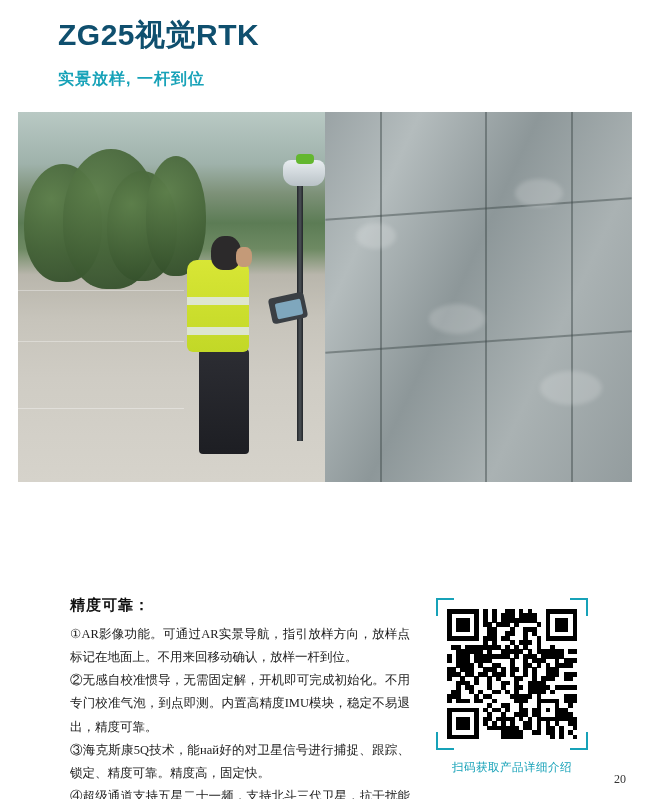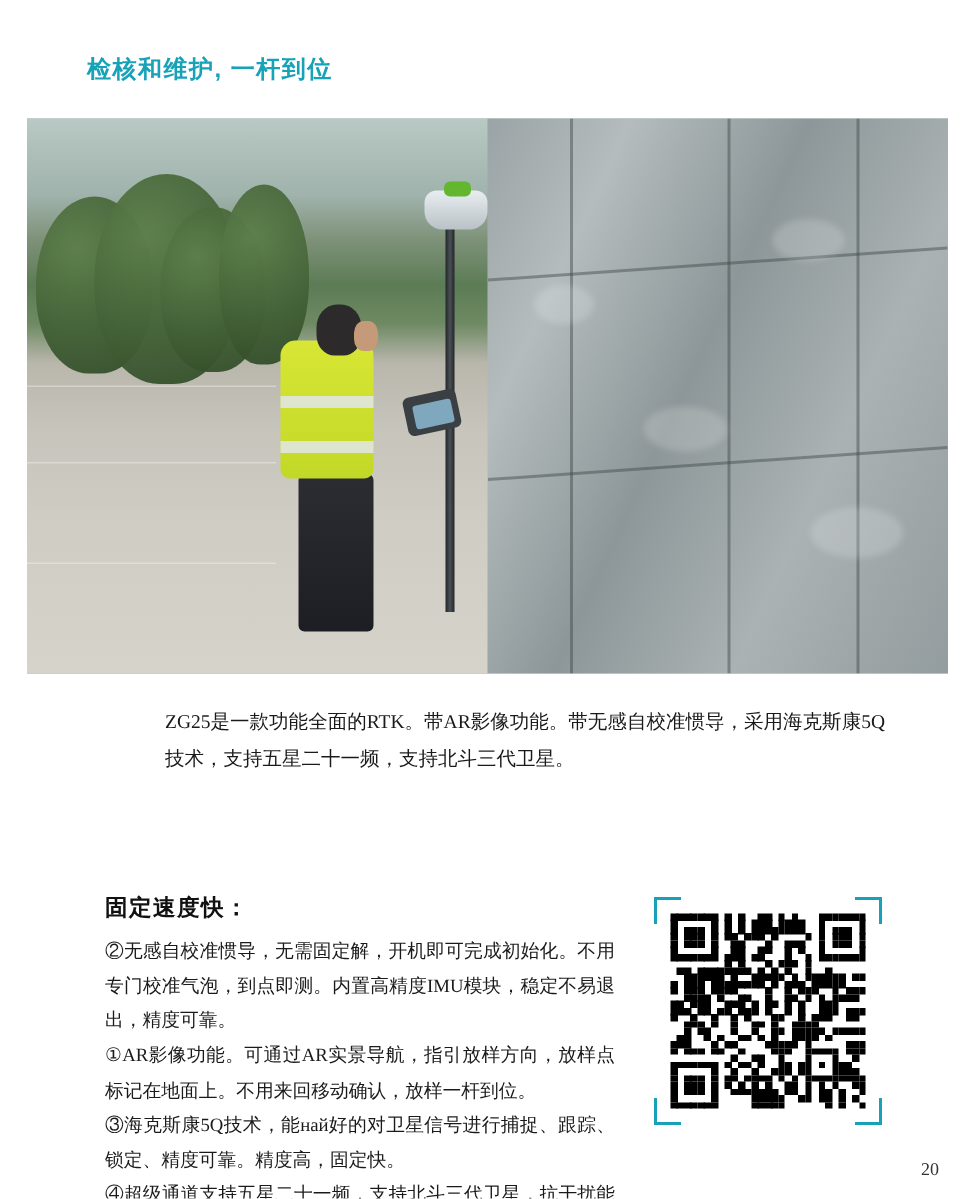--- a/index.html
+++ b/index.html
@@ -279,21 +279,22 @@
     font-size: 12px;
     color: #333333;
   }
 </style>
 </head>
 <body>
 
 <div class="page">
 
   <div class="header">
-    <div class="subtitle">检核和维护, 一杆到位</div>
+    <h1 class="title">ZG25视觉RTK</h1>
+    <div class="subtitle">实景放样, 一杆到位</div>
   </div>
 
   <div class="hero">
     <div class="hero-left">
       <div class="tree t1"></div>
       <div class="tree t2"></div>
       <div class="tree t3"></div>
       <div class="tree t4"></div>
       <div class="plaza-line" style="top:48%"></div>
       <div class="plaza-line" style="top:62%"></div>
@@ -317,26 +318,25 @@
     <div class="person-legs"></div>
     <div class="person-vest"></div>
     <div class="vest-stripe" style="top:50%"></div>
     <div class="vest-stripe" style="top:58%"></div>
     <div class="person-head"></div>
     <div class="person-face"></div>
     <div class="controller"></div>
     <div class="controller-screen"></div>
   </div>
 
-  <p class="caption">ZG25是一款功能全面的RTK。带AR影像功能。带无感自校准惯导，采用海克斯康5Q技术，支持五星二十一频，支持北斗三代卫星。</p>
 
   <div class="features">
-    <div class="features-heading">固定速度快：</div>
+    <div class="features-heading">精度可靠：</div>
+    <p class="feature-item">①AR影像功能。可通过AR实景导航，指引放样方向，放样点标记在地面上。不用来回移动确认，放样一杆到位。</p>
     <p class="feature-item">②无感自校准惯导，无需固定解，开机即可完成初始化。不用专门校准气泡，到点即测。内置高精度IMU模块，稳定不易退出，精度可靠。</p>
-    <p class="feature-item">①AR影像功能。可通过AR实景导航，指引放样方向，放样点标记在地面上。不用来回移动确认，放样一杆到位。</p>
     <p class="feature-item">③海克斯康5Q技术，能най好的对卫星信号进行捕捉、跟踪、锁定、精度可靠。精度高，固定快。</p>
     <p class="feature-item">④超级通道支持五星二十一频，支持北斗三代卫星，抗干扰能力强，固定速度快，精度高。</p>
   </div>
 
   <div class="qr-block">
     <div class="qr-frame">
       <div class="qr-corner qc-tl"></div>
       <div class="qr-corner qc-tr"></div>
       <div class="qr-corner qc-bl"></div>
       <div class="qr-corner qc-br"></div>
@@ -797,17 +797,18 @@
           <div class="qr-cell" style="left:53.79px;top:125.52px;width:4.78px;height:4.78px;"></div>
           <div class="qr-cell" style="left:58.28px;top:125.52px;width:4.78px;height:4.78px;"></div>
           <div class="qr-cell" style="left:62.76px;top:125.52px;width:4.78px;height:4.78px;"></div>
           <div class="qr-cell" style="left:67.24px;top:125.52px;width:4.78px;height:4.78px;"></div>
           <div class="qr-cell" style="left:71.72px;top:125.52px;width:4.78px;height:4.78px;"></div>
           <div class="qr-cell" style="left:103.10px;top:125.52px;width:4.78px;height:4.78px;"></div>
           <div class="qr-cell" style="left:112.07px;top:125.52px;width:4.78px;height:4.78px;"></div>
           <div class="qr-cell" style="left:125.52px;top:125.52px;width:4.78px;height:4.78px;"></div>
         </div>
     </div>
+    <div class="qr-caption">扫码获取产品详细介绍</div>
   </div>
 
   <div class="page-number">20</div>
 
 </div>
 
 </body></html>

